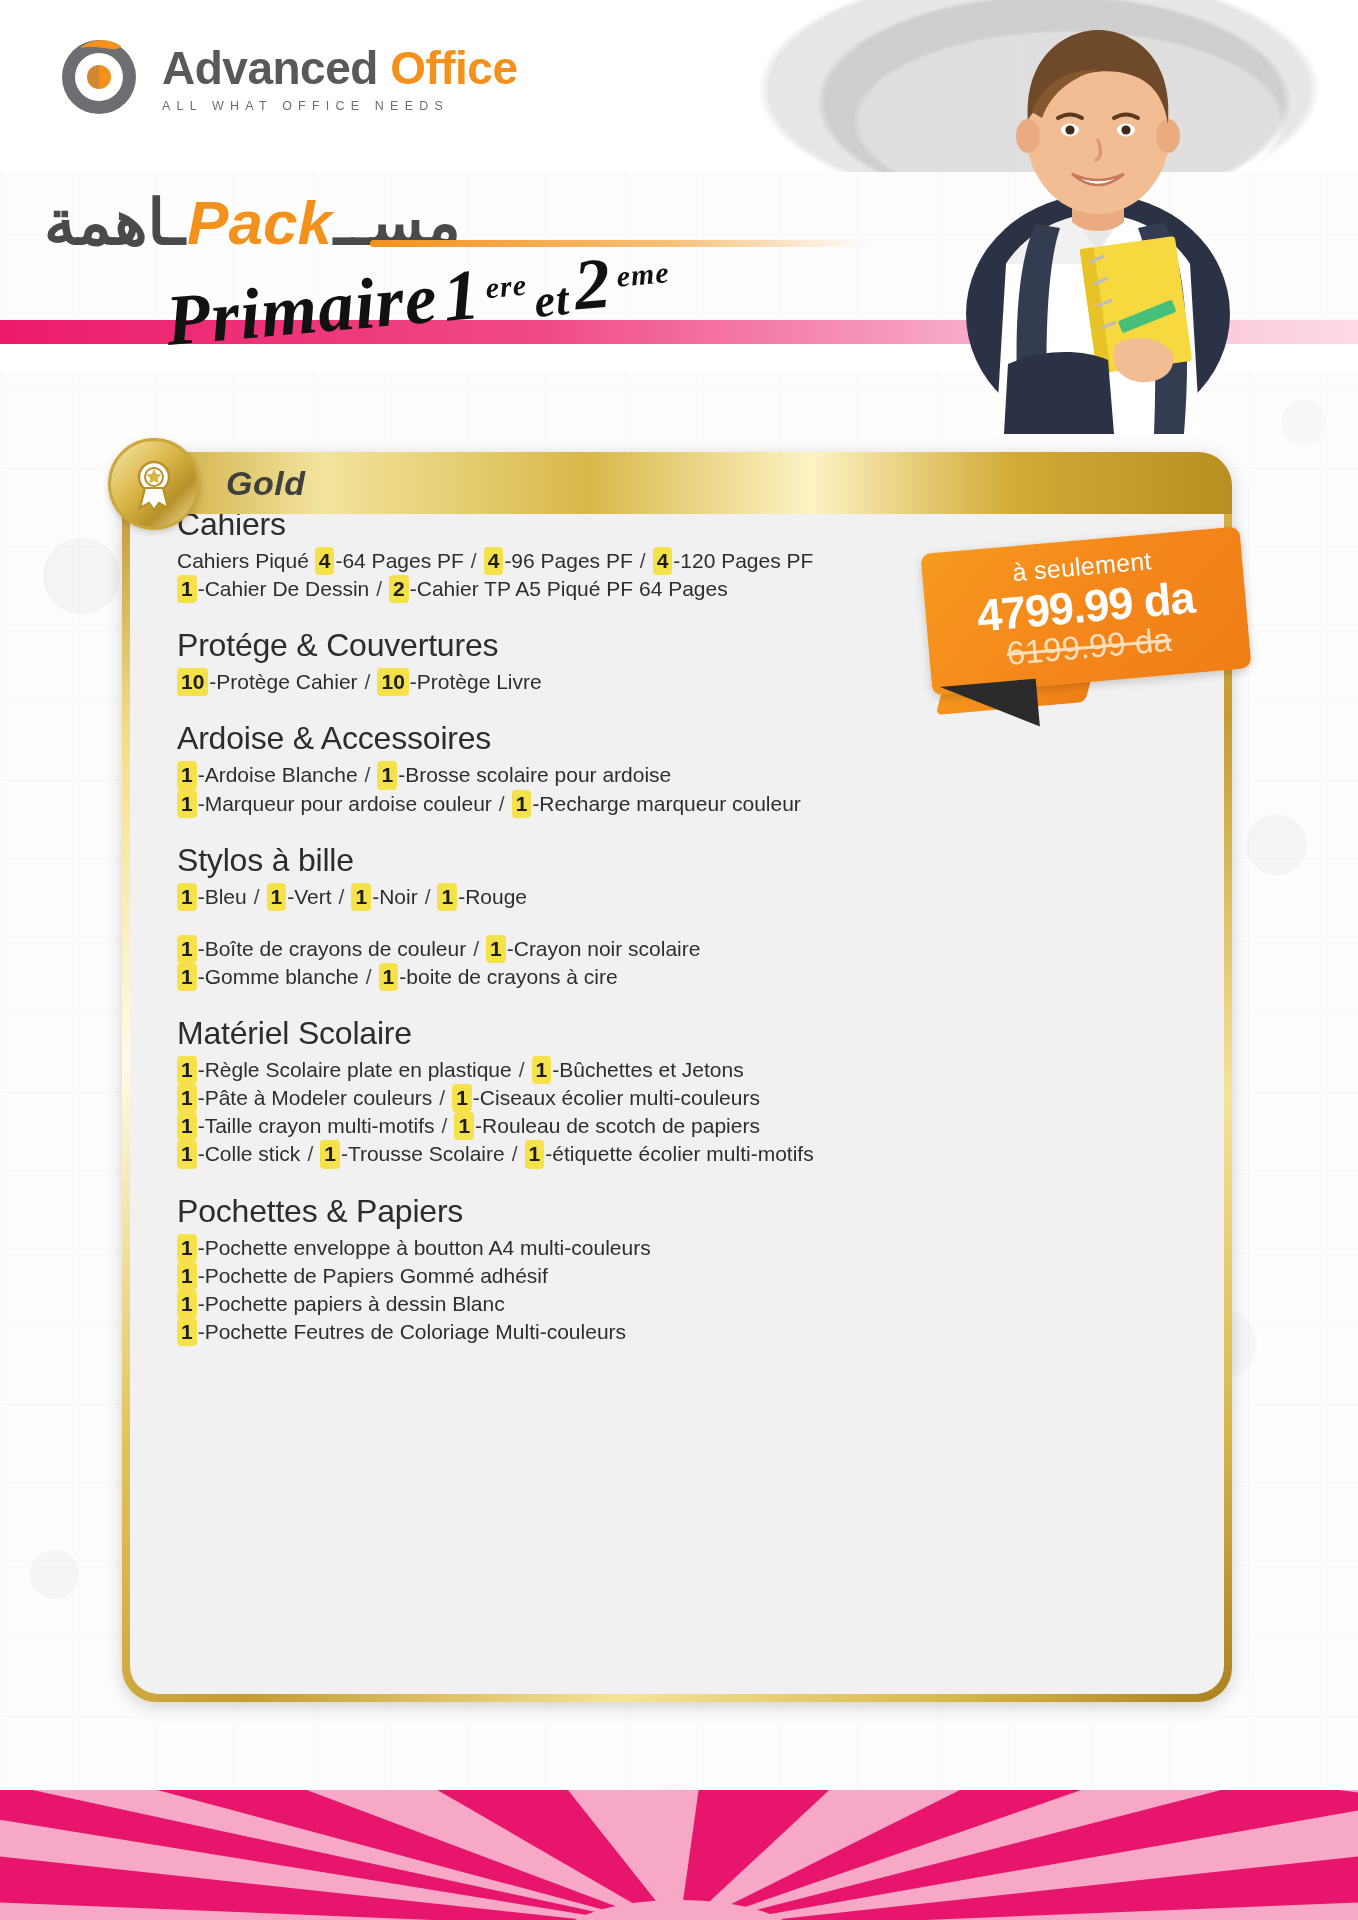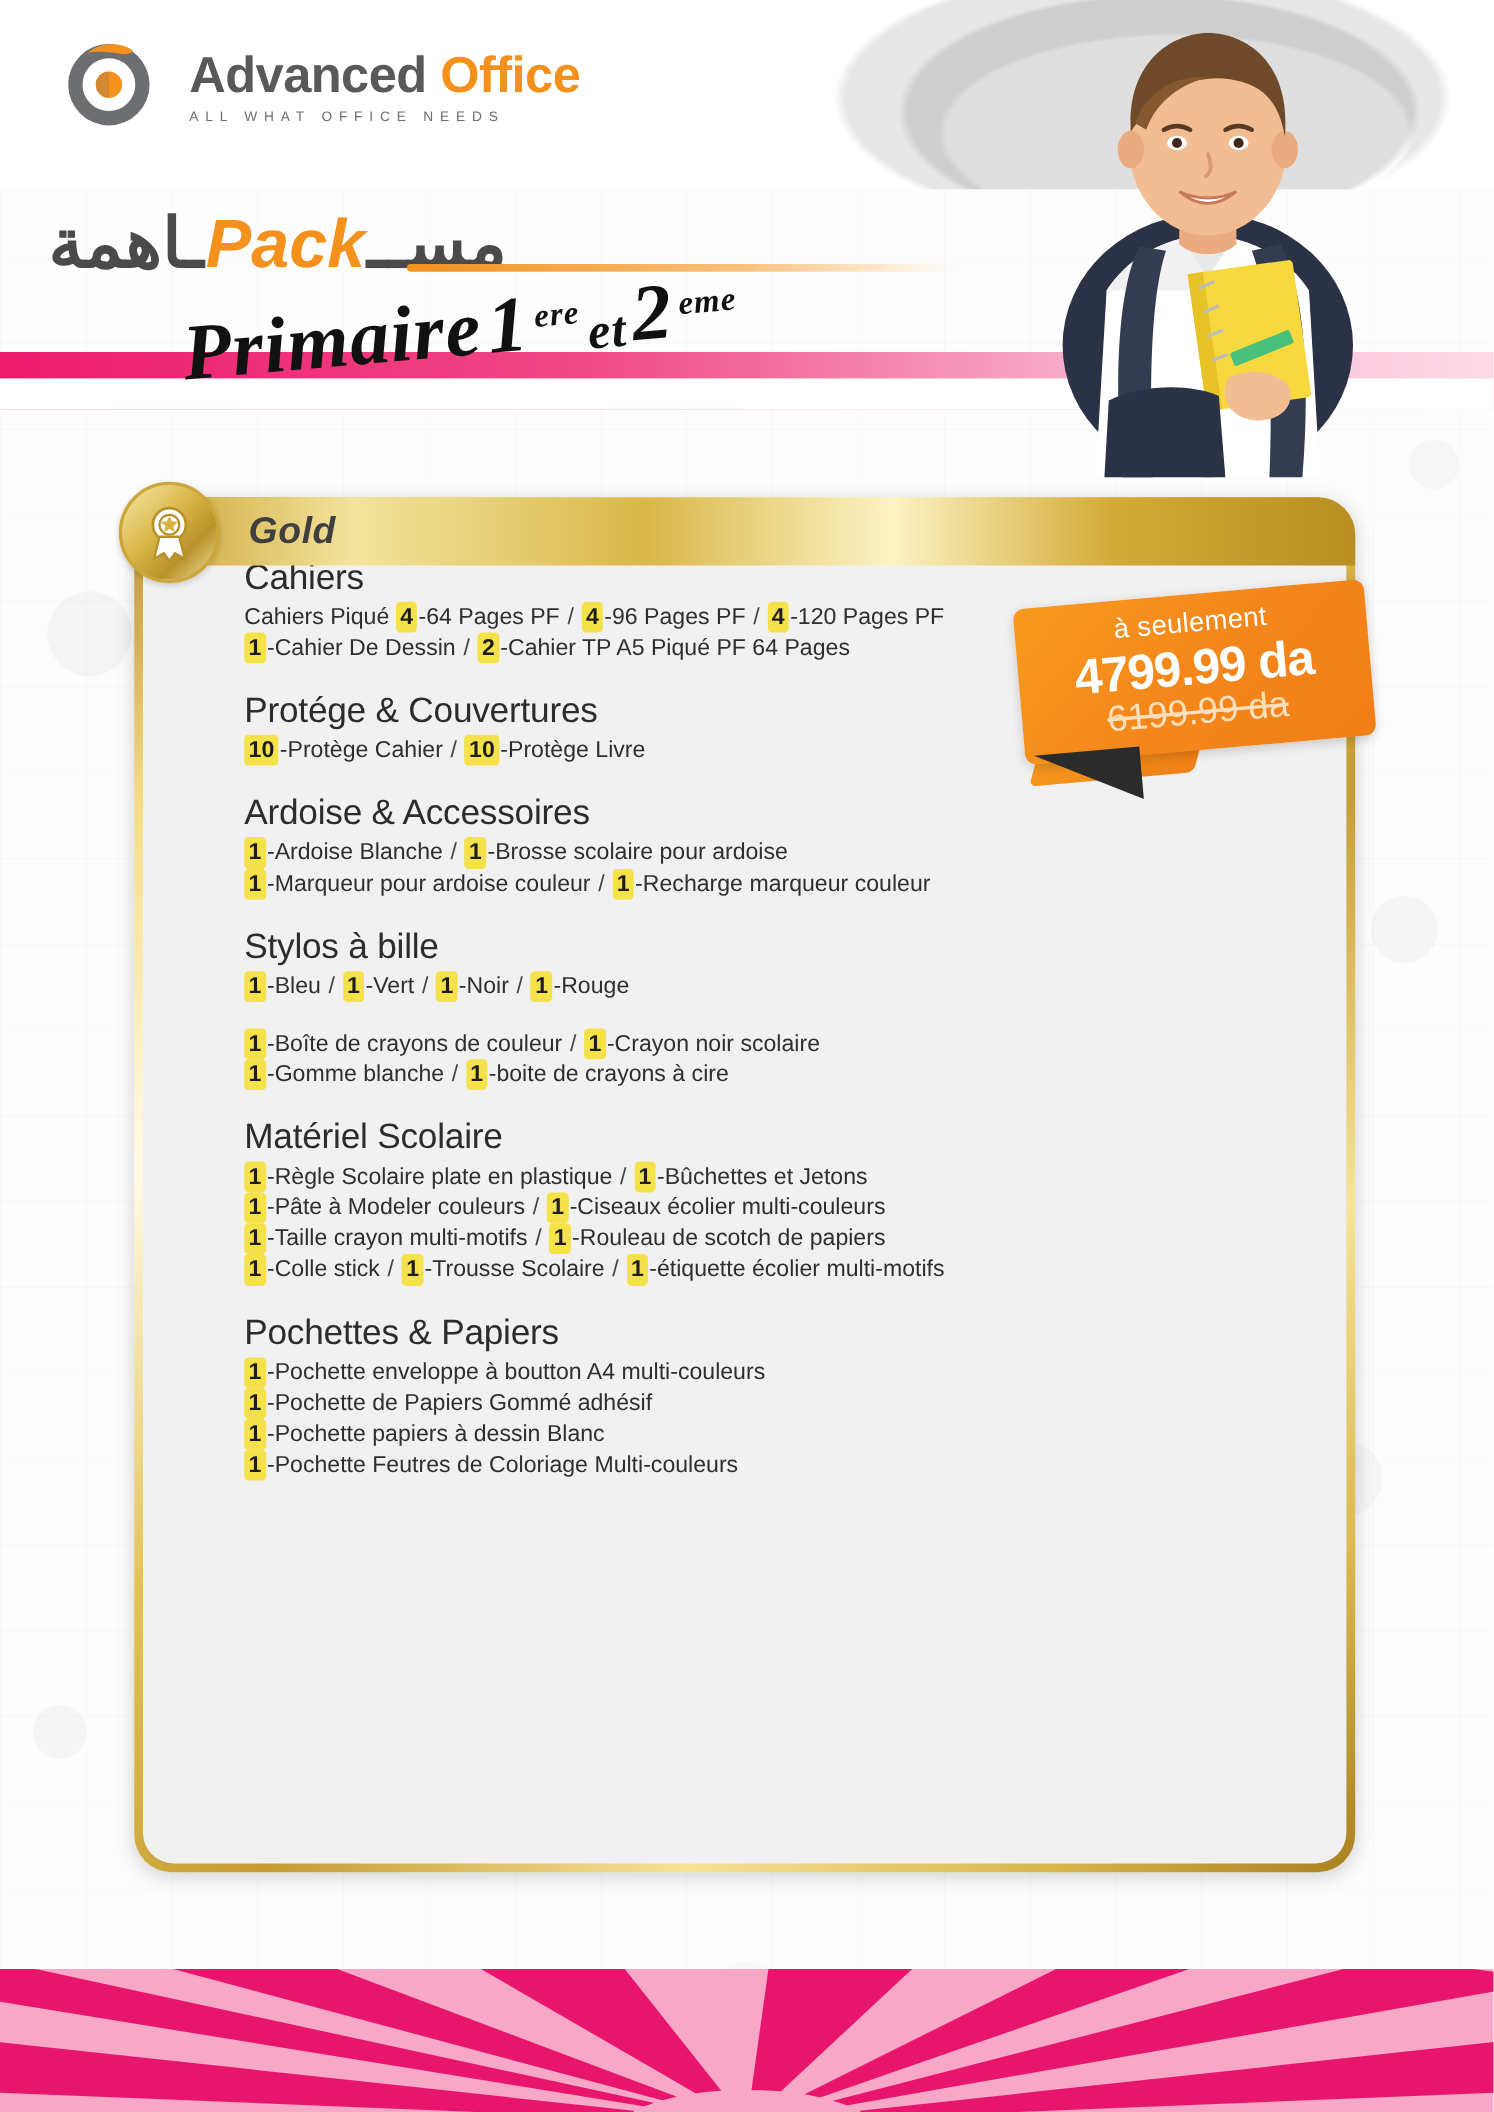--- a/index.html
+++ b/index.html
@@ -48,21 +48,21 @@
   .header-swoosh {
     position: absolute; right: 0; top: -90px;
     width: 760px; height: 320px;
     background:
       radial-gradient(ellipse 440px 200px at 60% 60%, rgba(150,150,150,0.30) 0 52%, transparent 54%),
       radial-gradient(ellipse 380px 160px at 62% 66%, rgba(255,255,255,0.95) 0 55%, transparent 57%),
       radial-gradient(ellipse 540px 230px at 58% 56%, rgba(120,120,120,0.18) 0 50%, transparent 52%);
   }
   .logo-wrap {
     position: absolute; left: 58px; top: 36px;
-    display: flex; align-items: center; gap: 32px;
+    display: flex; align-items: center; gap: 22px;
   }
   .logo-mark {
     position: relative; width: 82px; height: 82px;
   }
   .logo-text-block { padding-top: 4px; }
   .logo-title {
     font-size: 46px; font-weight: bold; letter-spacing: -0.5px;
     color: #58595b; line-height: 1;
   }
   .logo-title .orange { color: #f3911c; }
@@ -209,21 +209,21 @@
     width: 150px; height: 34px;
     background: linear-gradient(135deg,#f79a1e,#ef7e16);
     transform: rotate(-5deg) skewX(-20deg);
     border-radius: 0 0 6px 6px;
     z-index: -1;
   }
 
   
   .content {
     position: absolute; left: 0; top: 0;
-    padding: 46px 60px 30px 92px;
+    padding: 46px 60px 30px 47px;
     width: 100%;
   }
   .section { margin-bottom: 24px; }
   .sec-title {
     font-size: 32px; color: #2c2c2c; font-weight: 500;
     margin-bottom: 4px; letter-spacing: -0.2px;
   }
   .sec-line {
     font-size: 21px; color: #2e2e2e; line-height: 1.34;
     display: flex; flex-wrap: wrap; align-items: baseline;

